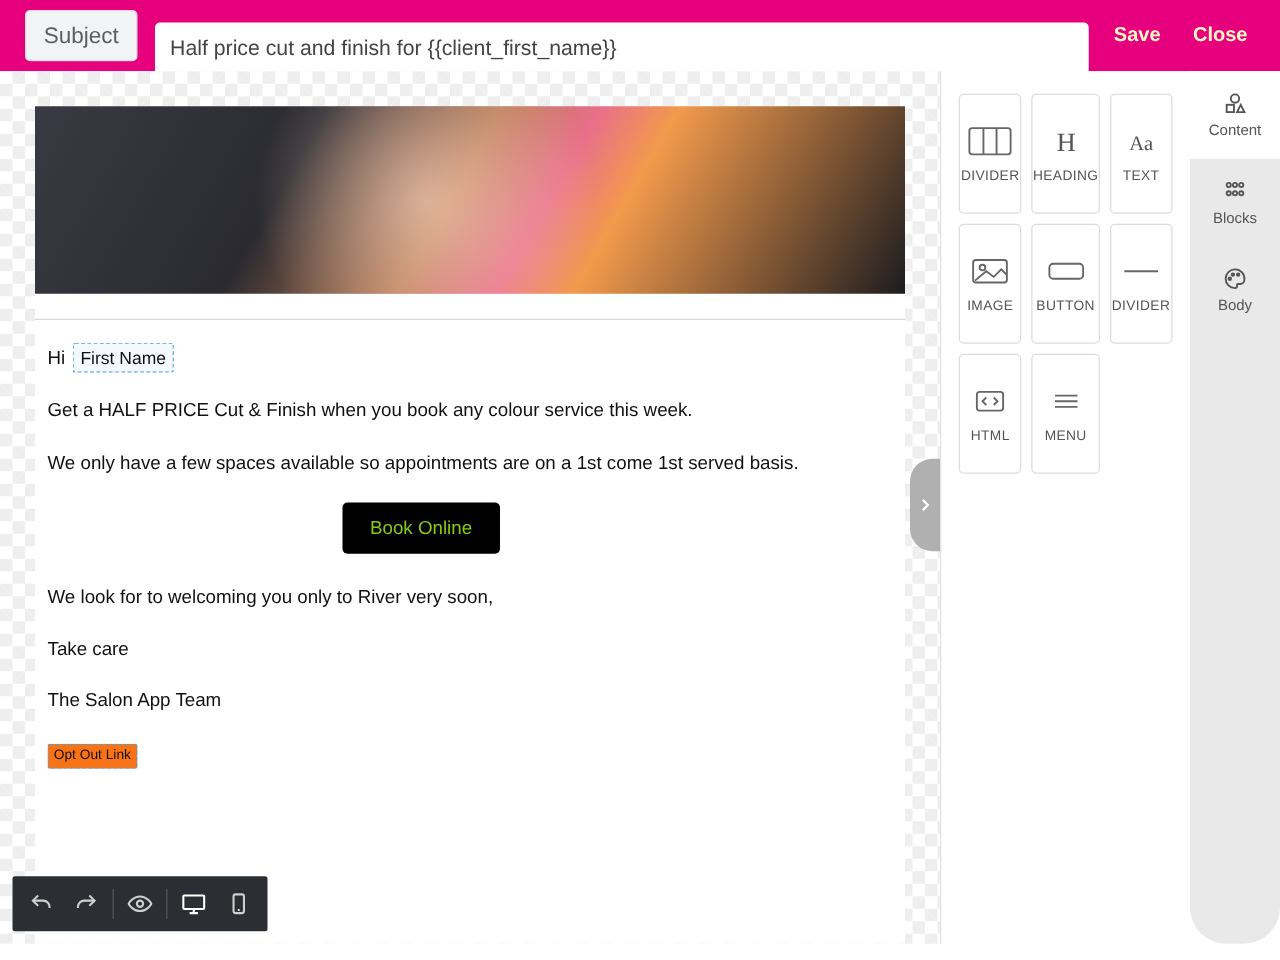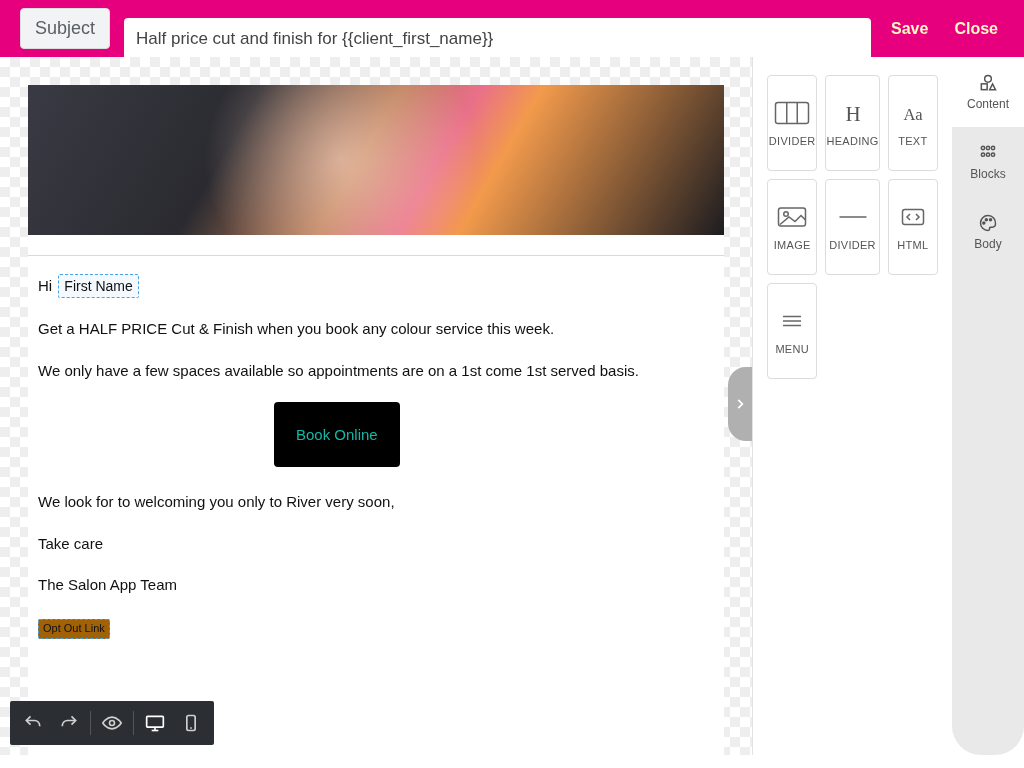--- a/index.html
+++ b/index.html
@@ -26,22 +26,22 @@
 .email-body { background: #fff; margin: 28px 28px 0 28px; height: 670px; padding: 0; position: relative; }
 
 
 .hero { width: 100%; height: 150px; background: linear-gradient(120deg,#3a3a44 0%, #2a2a30 30%, #b97a55 48%, #e96f8a 58%, #f29a4c 66%, #1c1c20 100%); position: relative; overflow: hidden; }
 .hero::after { content:""; position:absolute; inset:0; background: radial-gradient(circle at 45% 50%, rgba(255,220,200,0.6) 0%, transparent 35%); }
 hr.hero-rule { border: none; border-top: 1px solid #d9d9d9; margin: 20px 0 0 0; }
 
 .content { padding: 18px 0 0 0; margin-left: 10px; }
 .content p { font-size: 15px; color: #111; margin: 0 0 20px 0; line-height: 1.45; }
 .merge-tag { display: inline-block; border: 1px dashed #4aa3e0; background: #f3f9ff; color: #111; font-size: 14px; padding: 1px 5px; border-radius: 2px; margin: 0 2px; }
-.opt-tag { display:inline-block; border:1px dashed #4aa3e0; background:#a16207; color:#111; font-size:11px; padding:1px 4px; border-radius:2px; }
-.book-btn { display: inline-block; background: #000; color: #14b8a6; font-size: 15px; font-weight: 500; padding: 24px 22px; border-radius: 4px; cursor: pointer; border:none; }
+.opt-tag { display:inline-block; border:1px dashed #4aa3e0; background:#f97316; color:#111; font-size:11px; padding:1px 4px; border-radius:2px; }
+.book-btn { display: inline-block; background: #000; color: #84cc16; font-size: 15px; font-weight: 500; padding: 12px 22px; border-radius: 4px; cursor: pointer; border:none; }
 .book-row { text-align: left; margin: 0 0 24px 0; padding-left: 236px; }
 
 
 .collapse-tab { position: absolute; right: 0; top: 310px; width: 24px; height: 74px; background: #b0b0b0; border-radius: 18px 0 0 18px; display:flex; align-items:center; justify-content:center; color:#fff; cursor:pointer; }
 
 
 .sidebar { width: 272px; background: #fff; border-left: 1px solid #e2e2e2; display:flex; flex-direction:column; }
 .panel-area { flex:1; display:flex; }
 .tiles { flex:1; padding: 18px 14px; display:grid; grid-template-columns: repeat(3, 1fr); grid-auto-rows: 96px; gap: 8px; align-content: start; }
 .tile { border: 1px solid #dcdcdc; border-radius: 4px; background:#fff; display:flex; flex-direction:column; align-items:center; justify-content:center; gap:8px; cursor:grab; }
@@ -167,20 +167,26 @@
 
         <div class="tile">
           <svg viewBox="0 0 48 32" fill="none" stroke="#666" stroke-width="2">
               <rect x="6" y="4" width="36" height="24" rx="3"></rect>
               <circle cx="16" cy="12" r="3"></circle>
               <polyline points="8,26 20,16 28,22 36,14 42,20"></polyline>
             </svg>
           <span class="tile-label">IMAGE</span>
         </div>
 
+        <div class="tile">
+          <svg viewBox="0 0 48 32" fill="none" stroke="#666" stroke-width="2">
+              <rect x="6" y="8" width="36" height="16" rx="4"></rect>
+            </svg>
+          <span class="tile-label">BUTTON</span>
+        </div>
 
         <div class="tile">
           <svg viewBox="0 0 48 32" fill="none" stroke="#666" stroke-width="2">
               <line x1="6" y1="16" x2="42" y2="16"></line>
             </svg>
           <span class="tile-label">DIVIDER</span>
         </div>
 
         <div class="tile">
           <svg viewBox="0 0 48 32" fill="none" stroke="#666" stroke-width="2">

